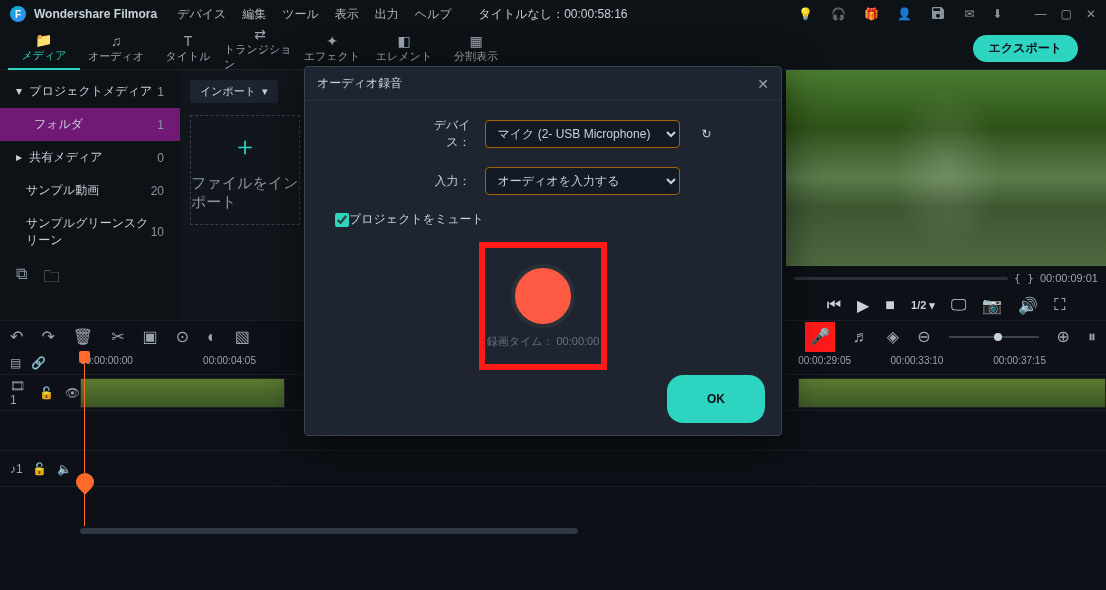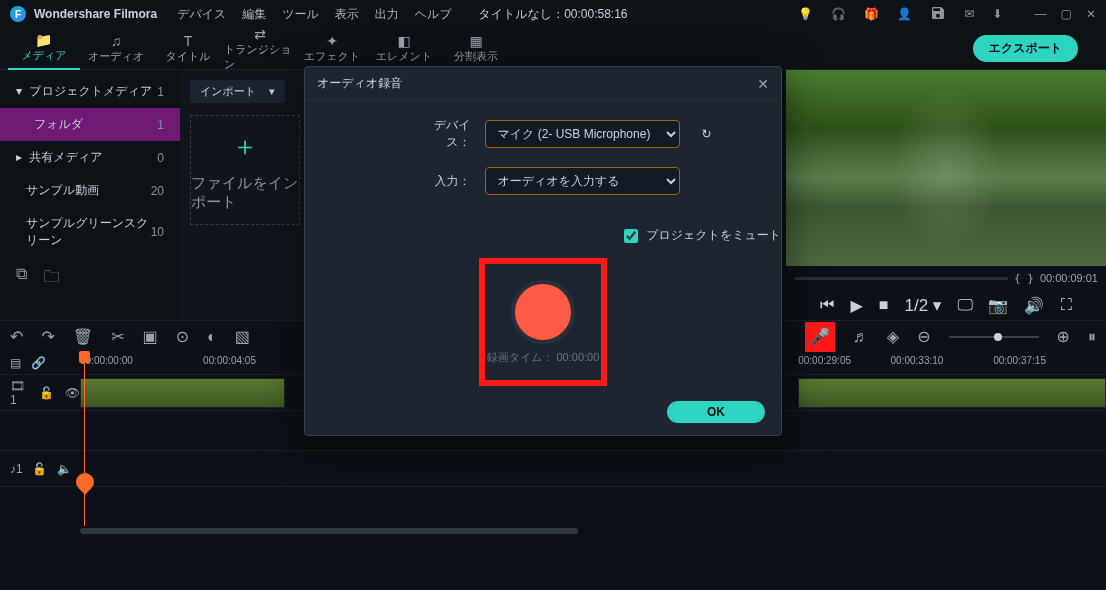--- a/index.html
+++ b/index.html
@@ -25,33 +25,33 @@
 
 .main { display: flex; height: 250px; }
 .sidebar { width: 180px; background: #0d1216; padding-top: 5px; }
 .side-item { display: flex; align-items: center; justify-content: space-between; padding: 8px 16px; font-size: 12px; color: #c9d1d9; cursor: pointer; }
 .side-item .arrow { width: 10px; display: inline-block; }
 .side-item.active { background: #701a75; }
 .side-item .count { color: #8b949e; }
 .side-bottom { display: flex; gap: 16px; padding: 8px 16px; color: #8b949e; }
 
 .imports { flex: 0 0 130px; background: #11161c; padding: 10px; }
-.import-sub { background: #1c2430; color: #c9d1d9; border: none; padding: 4px 10px; font-size: 11px; border-radius: 3px; cursor: pointer; display: flex; align-items: center; gap: 13px; }
+.import-sub { background: #1c2430; color: #c9d1d9; border: none; padding: 4px 10px; font-size: 11px; border-radius: 3px; cursor: pointer; display: flex; align-items: center; gap: 6px; }
 .import-box { width: 110px; height: 110px; border: 1px dashed #364049; margin-top: 12px; display: flex; flex-direction: column; align-items: center; justify-content: center; gap: 10px; cursor: pointer; }
 .import-box .plus { color: #2dd4bf; font-size: 26px; font-weight: 200; }
 .import-box .lbl { font-size: 15px; color: #8b949e; }
 
 .preview { margin-left: auto; width: 320px; background: #0d1117; display: flex; flex-direction: column; }
 .preview .video { flex: 1; background: linear-gradient(180deg,#4a7c2f 0%, #2e5219 30%, #4a6b3a 45%, #5a7b4a 55%, #3d5831 70%, #4e6940 100%); position: relative; overflow: hidden; }
 .preview .video::before { content:""; position:absolute; top:0; left:30%; width:40%; height:100%; background: radial-gradient(ellipse at center, rgba(255,255,255,0.15), transparent 60%); }
 .preview .scrub { height: 24px; display: flex; align-items: center; padding: 0 8px; gap: 6px; font-size: 11px; color: #9ba3ae; }
 .preview .scrub .track { flex: 1; height: 3px; background: #2a3038; border-radius: 2px; }
 .preview .scrub .br { font-family: monospace; }
 .preview .controls { height: 30px; display: flex; align-items: center; justify-content: center; gap: 16px; color: #c9d1d9; }
-.preview .controls .spd { font-size: 17px; }
+.preview .controls .spd { font-size: 11px; font-weight: bold; }
 
 
 .tl-tools { height: 32px; background: #0d1117; display: flex; align-items: center; padding: 0 10px; gap: 18px; color: #9ba3ae; border-top: 1px solid #1a1f26; }
 .tl-tools .spacer { flex: 1; }
 .tl-tools .mic-highlight { width: 30px; height: 30px; background: #ff1a1a; display: flex; align-items: center; justify-content: center; color: #fff; }
 .tl-tools .zoom-track { width: 90px; height: 2px; background: #3a424d; position: relative; }
 .tl-tools .zoom-track::after { content:""; position:absolute; left:50%; top:-3px; width:8px; height:8px; background:#c9d1d9; border-radius:50%; }
 
 
 .timeline { background: #0d1117; }
@@ -72,27 +72,27 @@
 .tl-scroll .thumb { position:absolute; left:80px; width:45%; height:6px; top:2px; background:#2f3742; border-radius:3px; }
 
 
 .modal { position: absolute; left: 304px; top: 66px; width: 478px; height: 370px; background: #1e2530; border: 1px solid #3a424d; border-radius: 4px; box-shadow: 0 10px 40px rgba(0,0,0,0.6); z-index: 50; }
 .modal .m-title { height: 34px; display: flex; align-items: center; padding: 0 12px; font-size: 12px; color: #c9d1d9; border-bottom: 1px solid #2a3038; }
 .modal .m-title .close { margin-left: auto; cursor: pointer; color: #9ba3ae; font-size: 14px; }
 .modal .row { display: flex; align-items: center; justify-content: center; gap: 14px; margin-top: 16px; font-size: 12px; color: #c9d1d9; padding-left: 44px; }
 .modal .row .lbl { width: 60px; text-align: right; }
 .modal select { background: #141a24; color: #c9d1d9; border: 1px solid #a16207; border-radius: 4px; padding: 5px 8px; width: 195px; font-size: 12px; }
 .modal .refresh { width: 26px; height: 26px; display: flex; align-items: center; justify-content: center; color: #c9d1d9; cursor: pointer; }
-.modal .chk { display: flex; align-items: center; gap: 8px; font-size: 12px; margin-top: 32px; justify-content: flex-end; padding-left: 30px; }
+.modal .chk { display: flex; align-items: center; font-size: 12px; margin-top: 16px; justify-content: flex-start; padding-left: 30px; }
 .modal .chk input { accent-color: #2dd4bf; width: 14px; height: 14px; }
 .modal .rec-highlight { width: 128px; height: 128px; border: 6px solid #ff1a1a; margin: 14px auto 0; display: flex; flex-direction: column; align-items: center; justify-content: center; gap: 6px; }
 .modal .rec-btn { width: 64px; height: 64px; border-radius: 50%; border: 4px solid #2a3038; background: #ff5a44; cursor: pointer; }
 .modal .rec-time { font-size: 11px; color: #6b7280; }
 .modal .m-foot { position: absolute; bottom: 12px; right: 16px; }
-.modal .ok-btn { background: #2dd4bf; color: #0d1117; border: none; border-radius: 16px; padding: 4px 40px; font-size: 12px; font-weight: 600; cursor: pointer; }
+.modal .ok-btn { background: #2dd4bf; color: #0d1117; border: none; border-radius: 16px; padding: 17px 40px; font-size: 12px; font-weight: 600; cursor: pointer; }
 
 svg { width: 14px; height: 14px; fill: currentColor; }
 .ic16 svg { width: 16px; height: 16px; }
 </style>
 </head>
 <body>
 
 <div class="titlebar">
   <div class="logo">F</div>
   <div class="appname">Wondershare Filmora</div>

